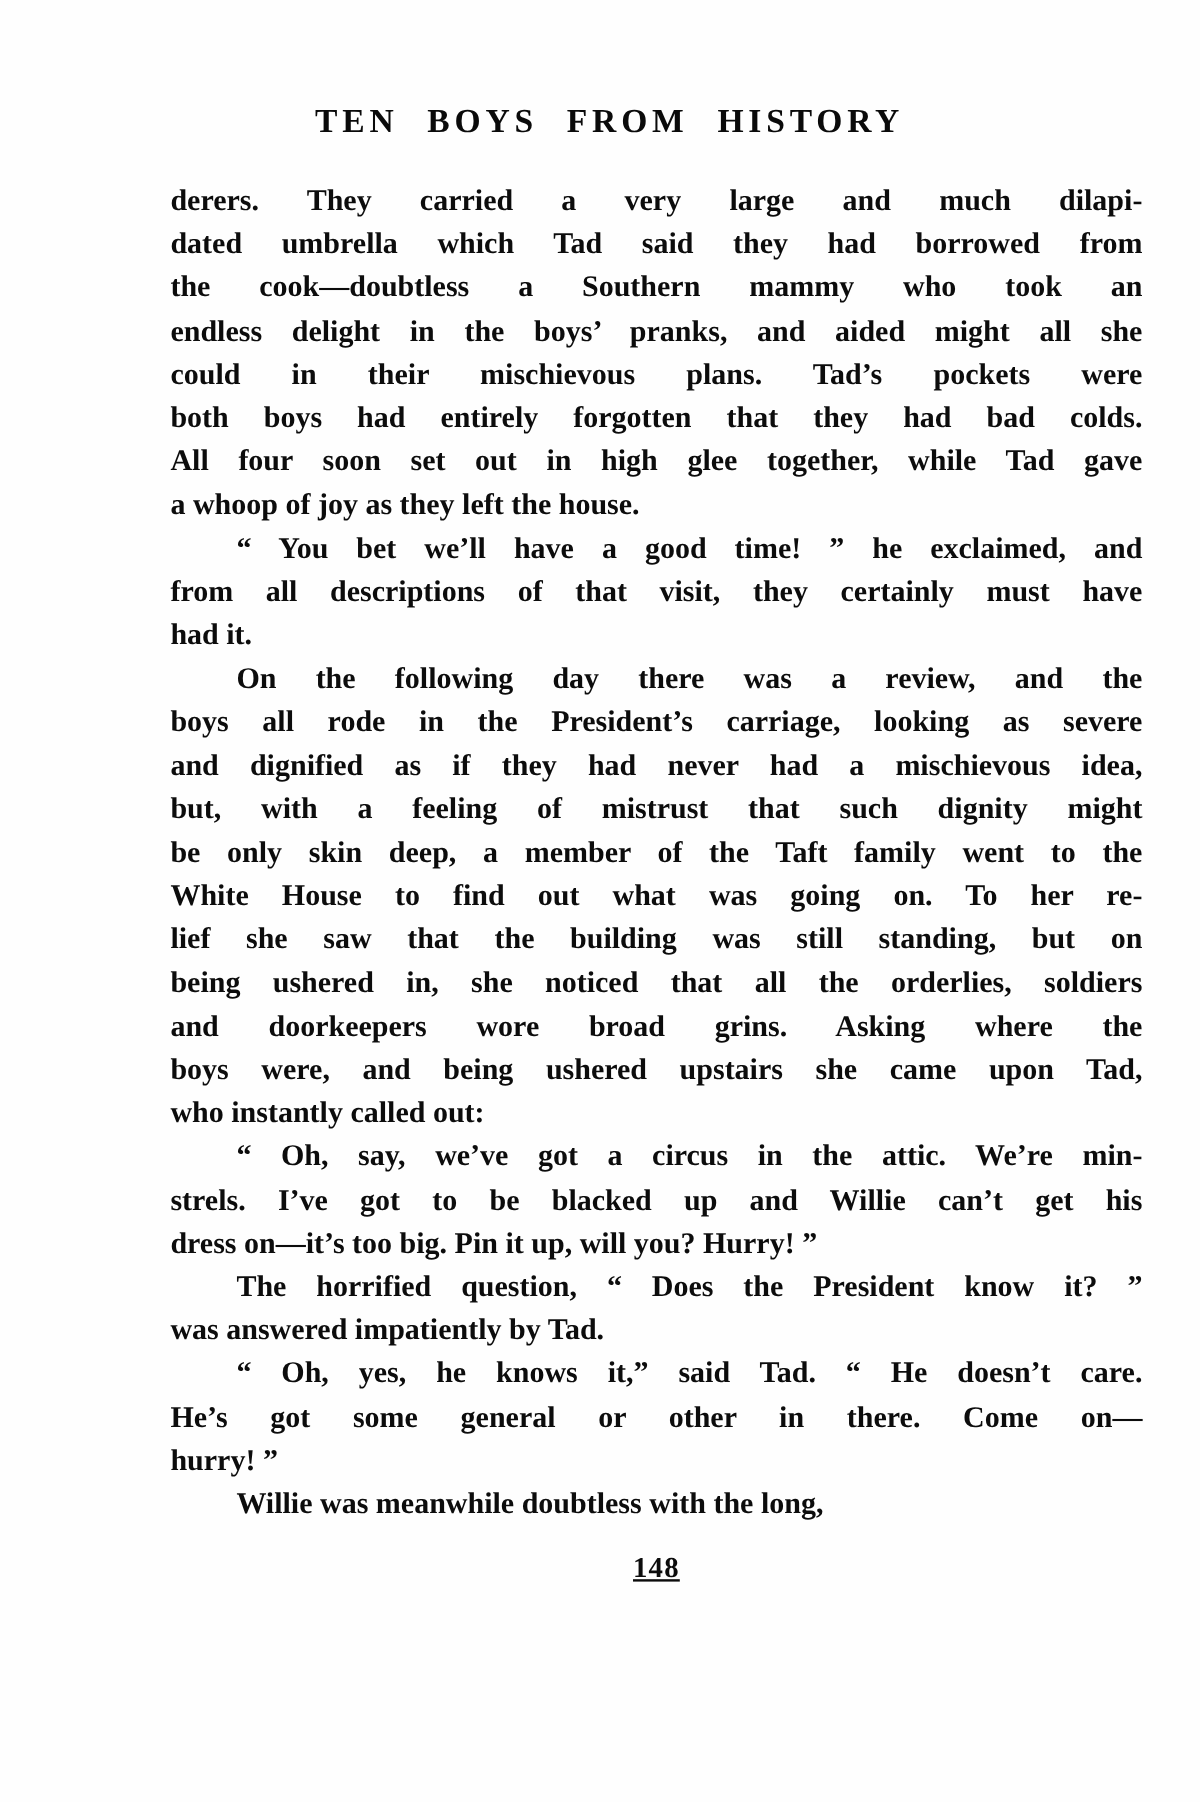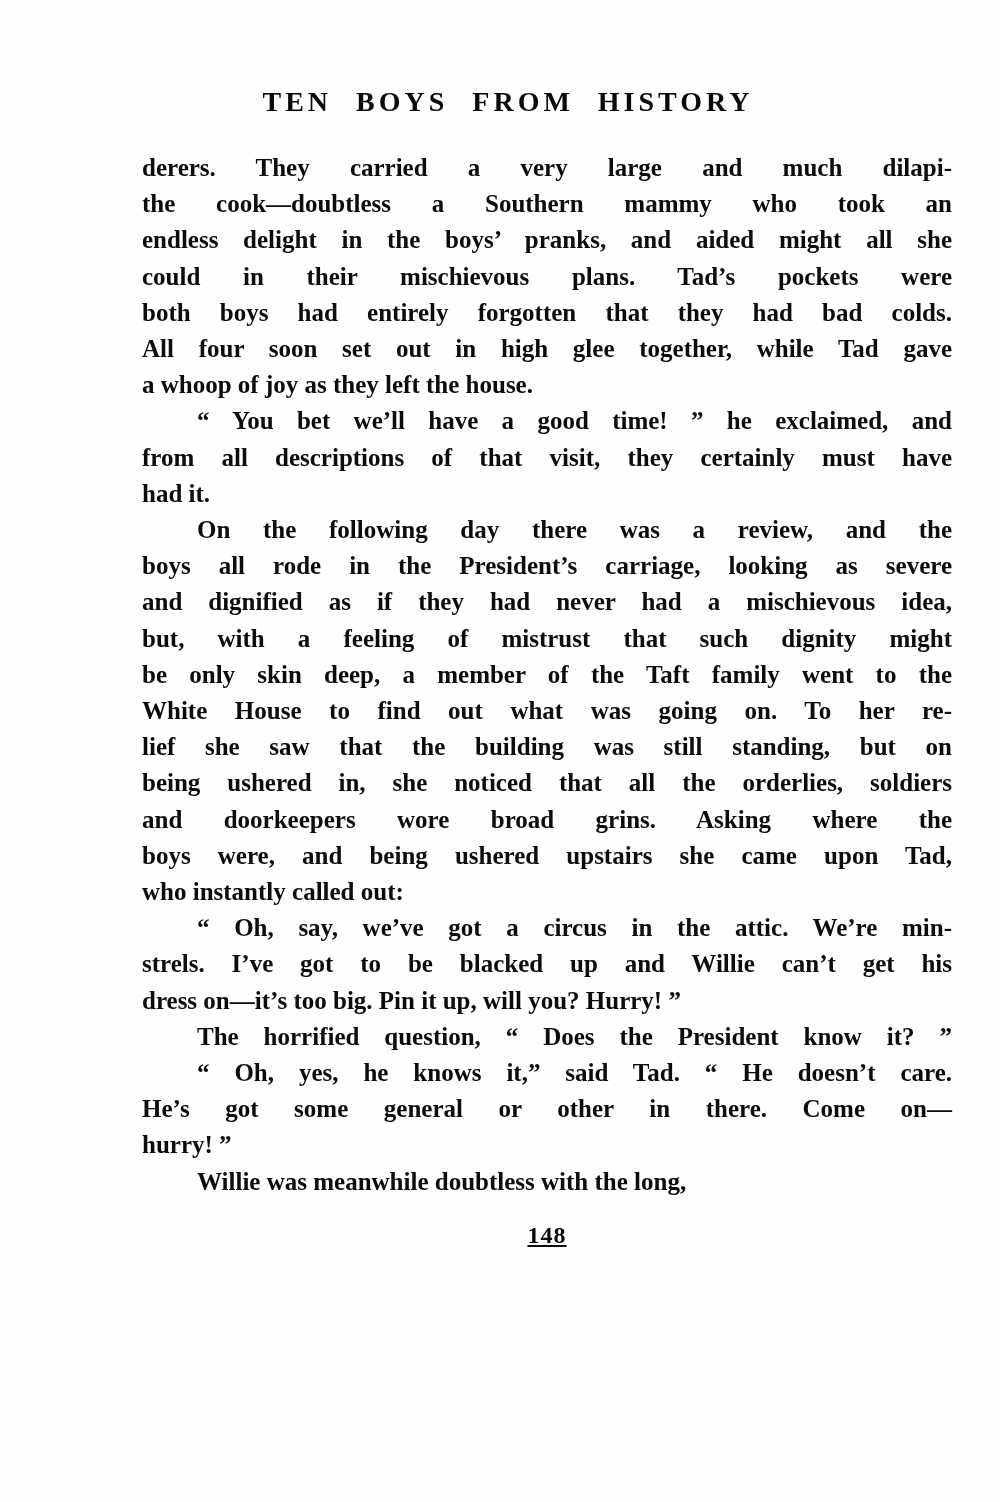--- a/index.html
+++ b/index.html
@@ -61,20 +61,21 @@
 </style>
 </head>
 <body>
 
 <div class="page">
   <div class="running-head">TEN BOYS FROM HISTORY</div>
 
   <div class="text-block">
       <div class="para">
         <div class="line">derers. They carried a very large and much dilapi-</div>
+        <div class="line">dated umbrella which Tad said they had borrowed from</div>
         <div class="line">the cook—doubtless a Southern mammy who took an</div>
         <div class="line">endless delight in the boys’ pranks, and aided might all she</div>
         <div class="line">could in their mischievous plans. Tad’s pockets were</div>
         <div class="line">both boys had entirely forgotten that they had bad colds.</div>
         <div class="line">All four soon set out in high glee together, while Tad gave</div>
         <div class="line last">a whoop of joy as they left the house.</div>
       </div>
       <div class="para">
         <div class="line indent">“ You bet we’ll have a good time! ” he exclaimed, and</div>
         <div class="line">from all descriptions of that visit, they certainly must have</div>
@@ -93,20 +94,21 @@
         <div class="line">boys were, and being ushered upstairs she came upon Tad,</div>
         <div class="line last">who instantly called out:</div>
       </div>
       <div class="para">
         <div class="line indent">“ Oh, say, we’ve got a circus in the attic. We’re min-</div>
         <div class="line">strels. I’ve got to be blacked up and Willie can’t get his</div>
         <div class="line last">dress on—it’s too big. Pin it up, will you? Hurry! ”</div>
       </div>
       <div class="para">
         <div class="line indent">The horrified question, “ Does the President know it? ”</div>
+        <div class="line last">was answered impatiently by Tad.</div>
       </div>
       <div class="para">
         <div class="line indent">“ Oh, yes, he knows it,” said Tad. “ He doesn’t care.</div>
         <div class="line">He’s got some general or other in there. Come on—</div>
         <div class="line last">hurry! ”</div>
       </div>
       <div class="para">
         <div class="line last indent">Willie was meanwhile doubtless with the long,</div>
       </div>
     </div>

